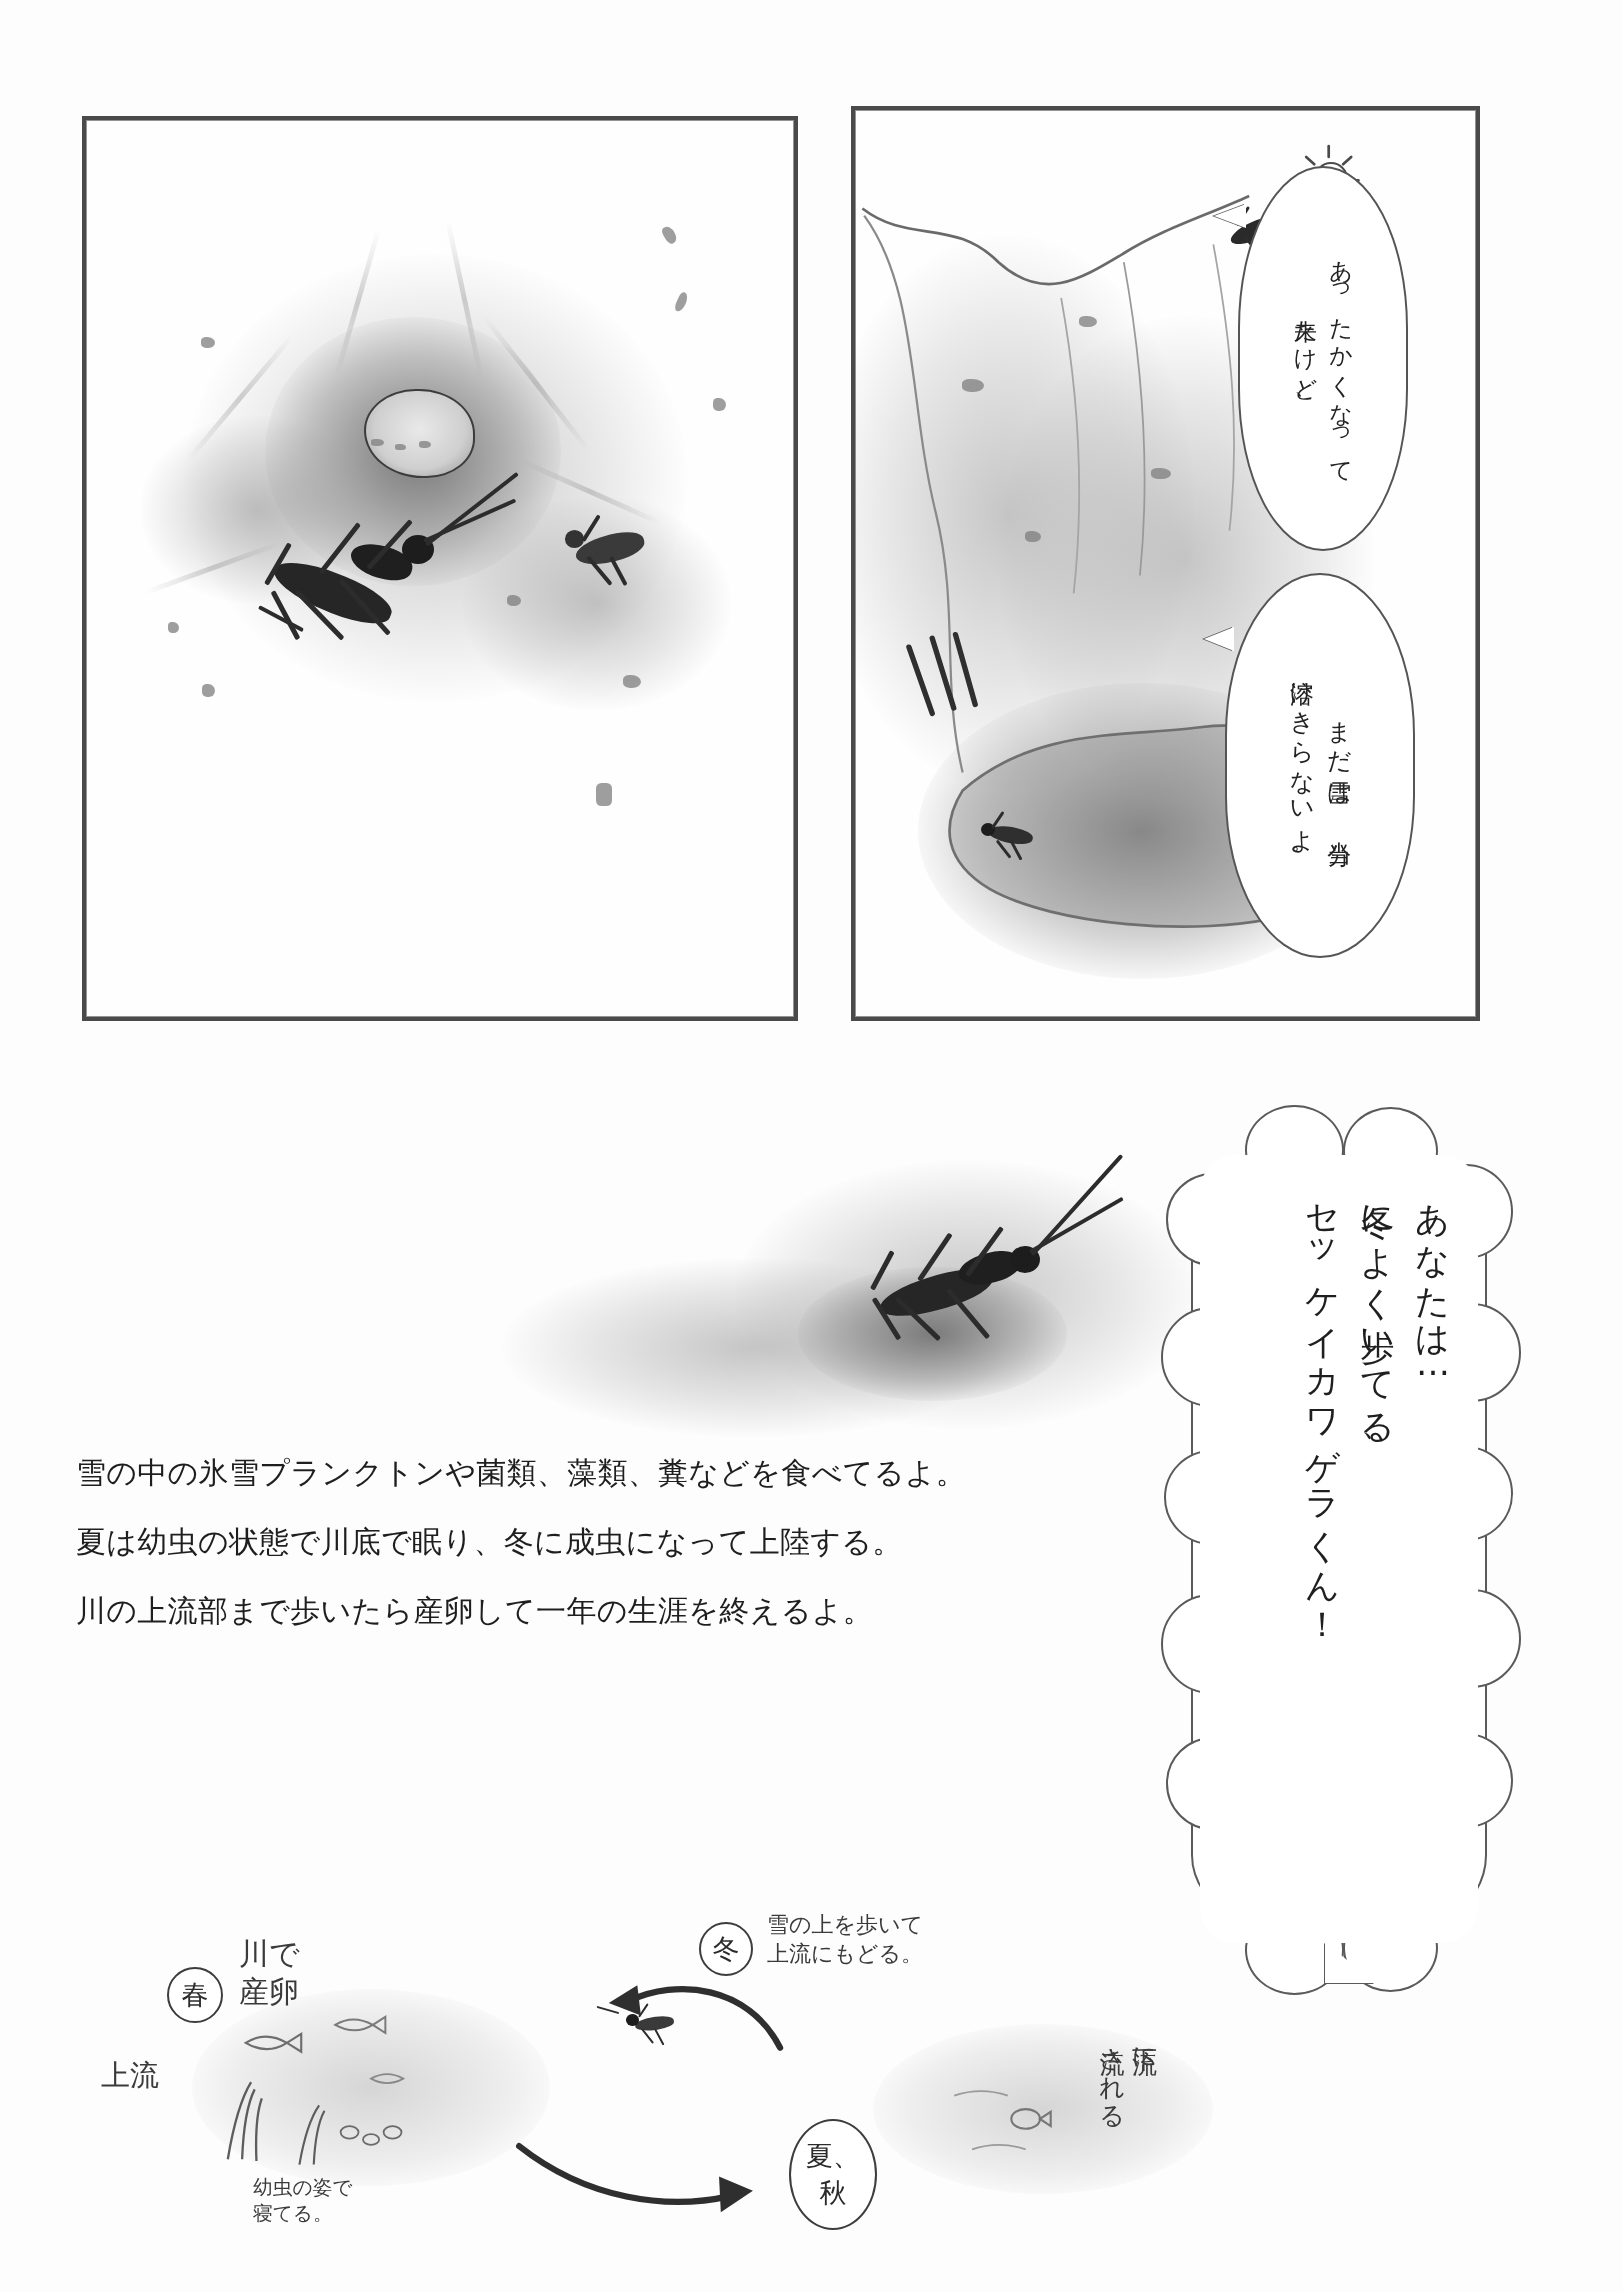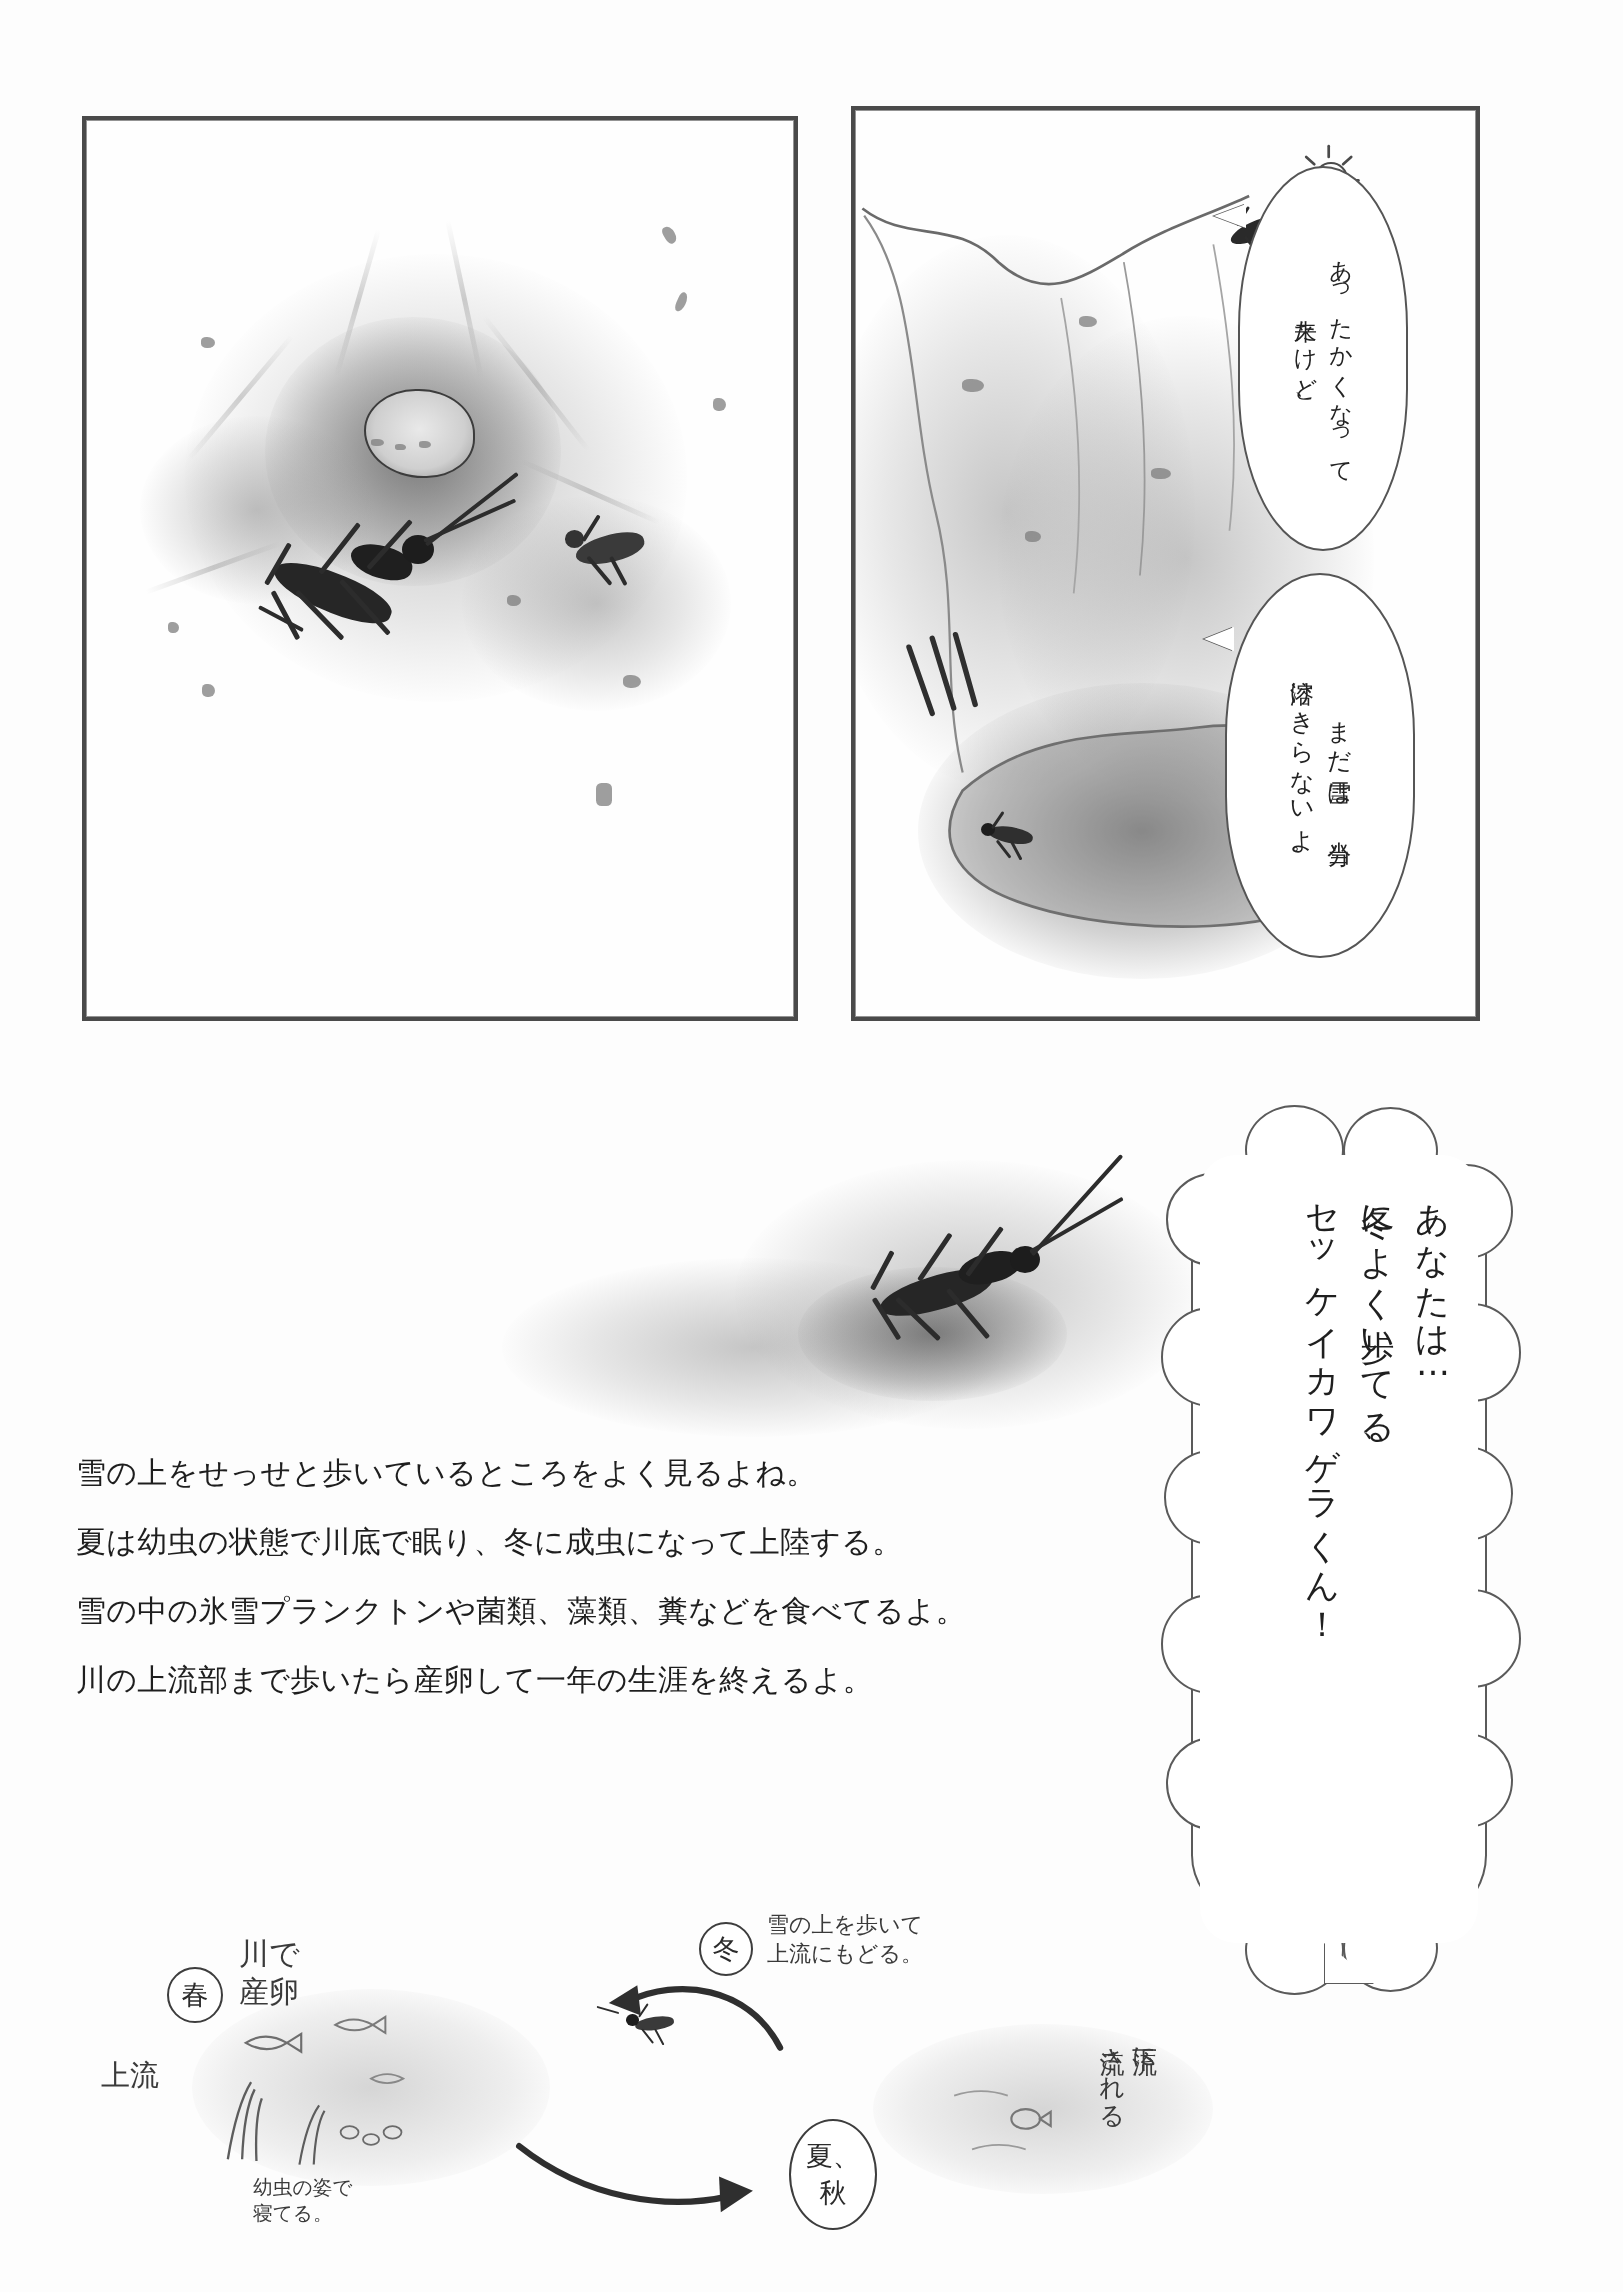--- a/index.html
+++ b/index.html
@@ -420,23 +420,22 @@
     <div class="lump" style="left:152px; top:758px; width:95px; height:88px;"></div>
     <div class="cover" style="left:9px; top:9px; width:278px; height:788px; border-radius:36px;"></div>
     <div id="cloud-text">あなたは…
 冬によく歩いてる、
 セッケイカワゲラくん！</div>
   </div>
   <div id="cloud-tail"></div>
 
 
   <div id="body-text">
-    <div class="line">雪の上をせっせと歩いているところをよく見るよね。</div>
+    <div class="line">雪の中の氷雪プランクトンや菌類、藻類、糞などを食べてるよ。</div>
     <div class="line">夏は幼虫の状態で川底で眠り、冬に成虫になって上陸する。</div>
-    <div class="line">雪の中の氷雪プランクトンや菌類、藻類、糞などを食べてるよ。</div>
     <div class="line">川の上流部まで歩いたら産卵して一年の生涯を終えるよ。</div>
   </div>
 
   <div id="lifecycle">
 
     <div class="ground" style="left:107px; top:99px; width:358px; height:197px;"></div>
     <div class="ground" style="left:788px; top:134px; width:340px; height:170px;"></div>
 
     <div class="circle-label" style="left:82px; top:77px; width:52px; height:52px;">春</div>
     <div class="hand" style="left:154px; top:45px; font-size:30px; line-height:1.25;">川で

